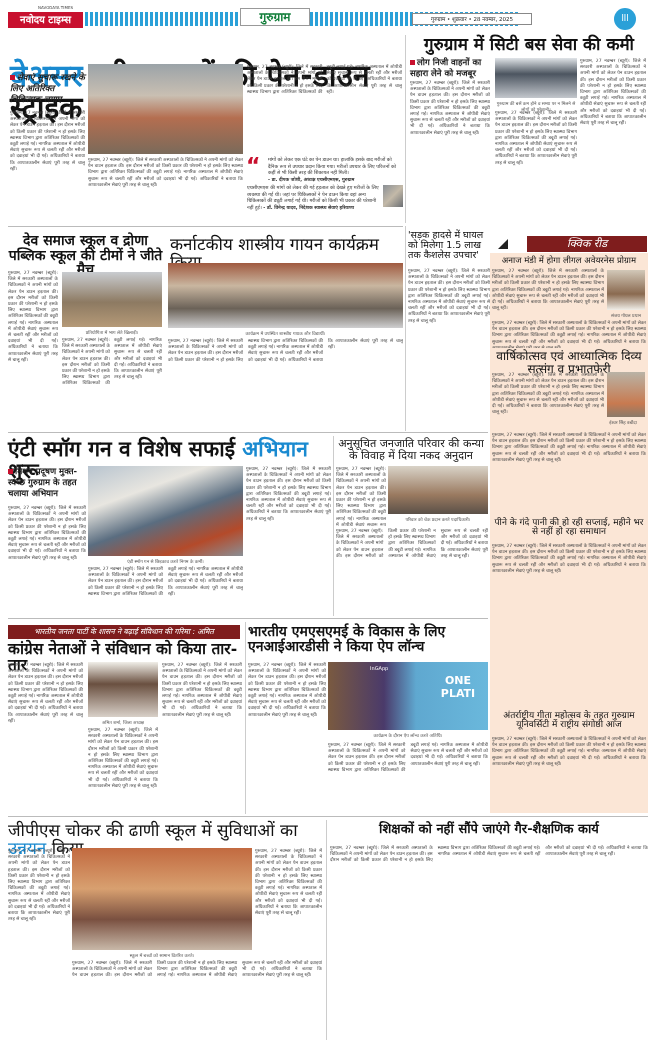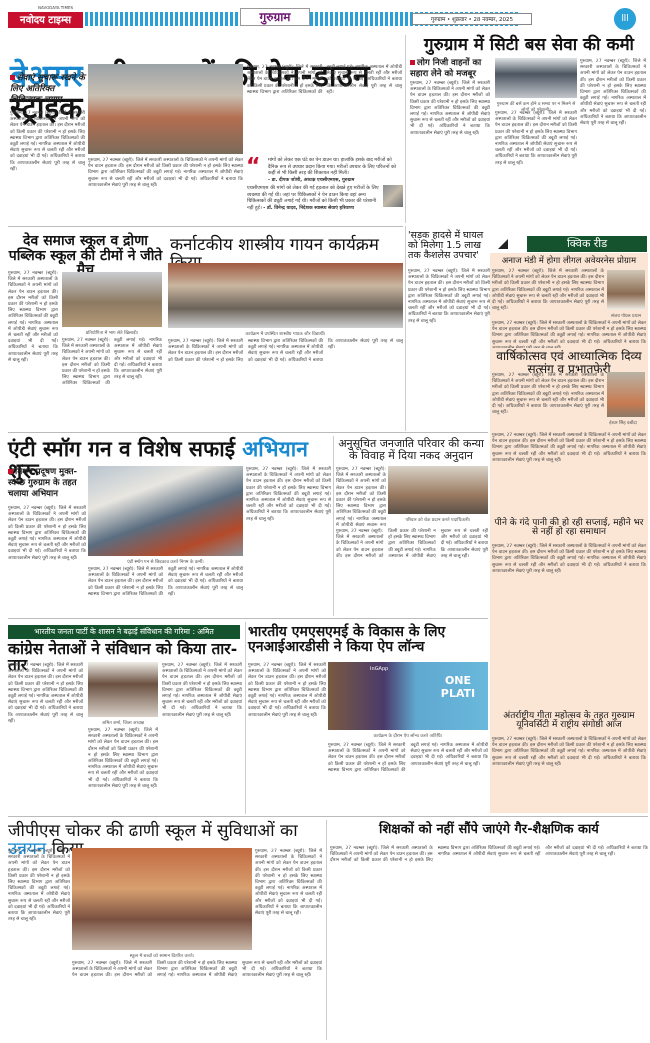--- a/index.html
+++ b/index.html
@@ -3,30 +3,30 @@
 <meta charset="utf-8">
 <style>
   * { box-sizing: border-box; margin: 0; padding: 0; }
   body { width: 650px; height: 1043px; background: #fff; font-family: "DejaVu Sans", sans-serif; color: #222; position: relative; overflow: hidden; }
   .abs { position: absolute; }
   .mast { left: 0; top: 0; width: 650px; height: 30px; }
   .stripes { left: 80px; top: 12px; width: 440px; height: 14px;
     background: repeating-linear-gradient(90deg, #2aa0d8 0 3px, #fff 3px 5px); }
   .logo { left: 8px; top: 12px; width: 75px; height: 16px; background: #c8102e; color: #fff; font-size: 10px; font-weight: bold; text-align: center; line-height: 16px; }
   .logo-small { left: 38px; top: 5px; font-size: 4px; color: #444; }
-  .section { left: 240px; top: 8px; width: 70px; height: 18px; background: #fff; border: 1px solid #999; color: #701a75; font-size: 12px; font-weight: bold; text-align: center; line-height: 16px; }
+  .section { left: 240px; top: 8px; width: 70px; height: 18px; background: #fff; border: 1px solid #999; color: #15803d; font-size: 12px; font-weight: bold; text-align: center; line-height: 16px; }
   .dateline { left: 412px; top: 13px; width: 120px; height: 12px; background: #fff; border: 1px solid #888; font-size: 5.5px; text-align: center; line-height: 10px; }
   .pagenum { left: 614px; top: 8px; width: 22px; height: 22px; border-radius: 50%; background: #2aa0d8; color: #fff; font-size: 8px; text-align: center; line-height: 22px; }
   .hl { font-family: "DejaVu Sans", sans-serif; font-weight: bold; color: #111; line-height: 1.05; }
   .blue { color: #1a8ad0; }
   .body-text { font-size: 4.5px; line-height: 6.2px; color: #444; text-align: justify; }
   .photo { background: linear-gradient(135deg, #8a8f95, #c3b9a8 50%, #6b6f74); }
   .sub { font-size: 8.5px; font-weight: bold; line-height: 11px; color: #222; }
   .bullet { display: inline-block; width: 5px; height: 5px; background: #c8102e; margin-right: 2px; vertical-align: middle; }
-  .redbar { background: #14532d; color: #fff; font-weight: bold; }
+  .redbar { background: #7f1d1d; color: #fff; font-weight: bold; font-style: italic; }
   .peach { background: #fbe6d6; }
   .rule { background: #bbb; height: 1px; }
   .vrule { background: #ccc; width: 1px; }
   .caption { font-size: 4.5px; color: #555; text-align: center; }
   .quote { font-size: 4.8px; line-height: 6.5px; color: #333; }
   .cols3 { column-count: 3; column-gap: 5px; }
   .cols2 { column-count: 2; column-gap: 5px; }
 </style>
 </head>
 <body>

